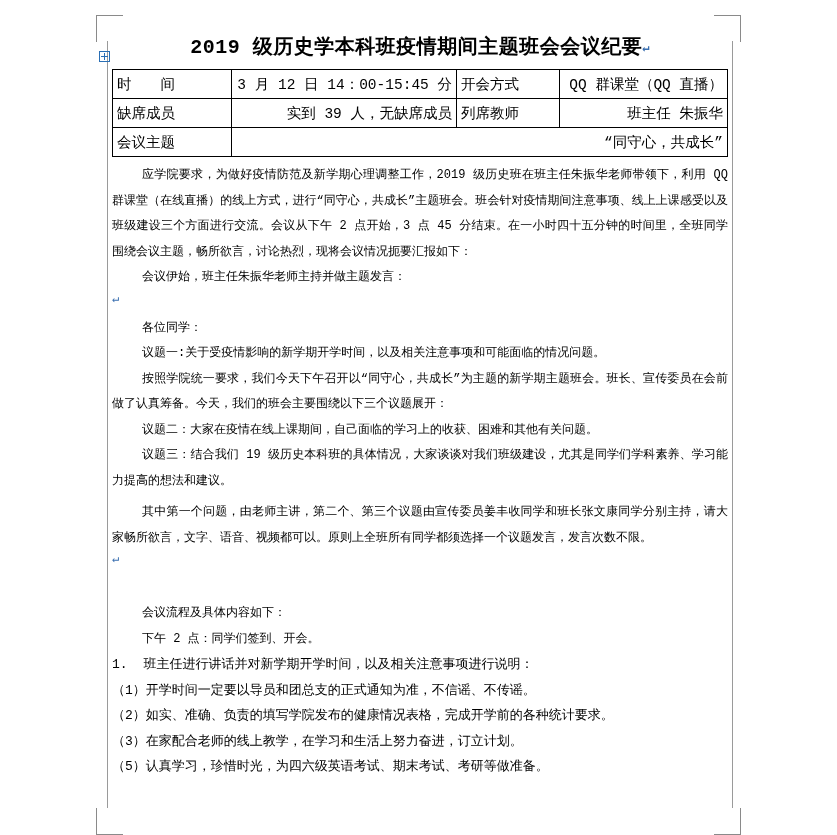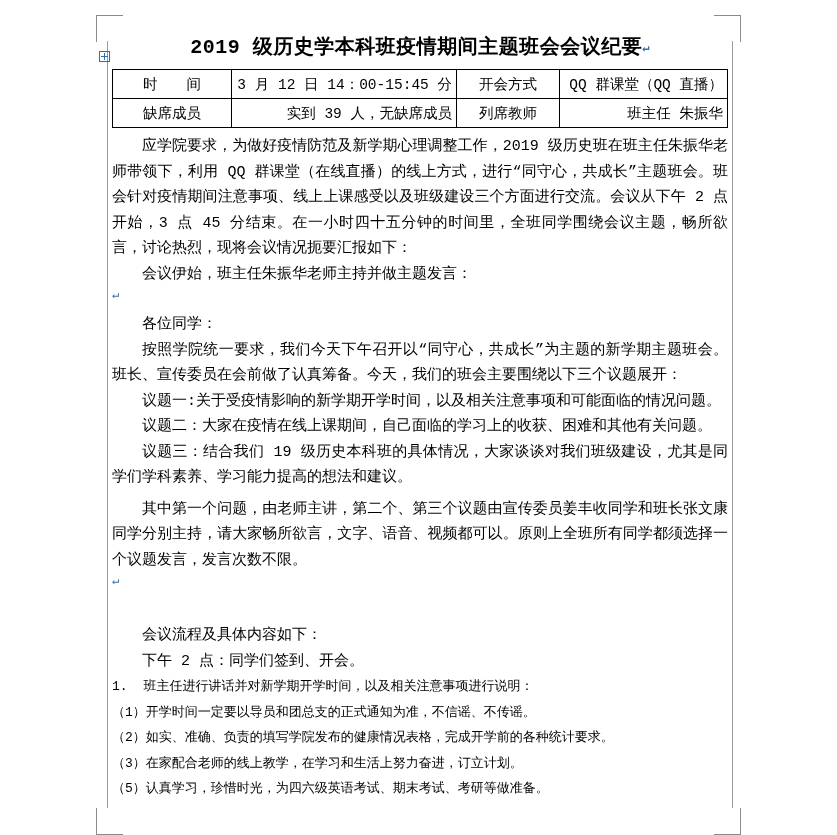--- a/index.html
+++ b/index.html
@@ -91,25 +91,25 @@
     table-layout: fixed;
     font-size: 14.5px;
   }
   table.meta td {
     border: 1px solid #000;
     height: 26px;
     padding: 1px 4px;
     vertical-align: middle;
     white-space: nowrap;
   }
-  .c-label { text-align: center; }
+  .c-label { }
   .c-center { text-align: right; }
 
   .body-text {
-    font-size: 15px;
+    font-size: 12px;
     line-height: 25.5px;
     text-align: justify;
     margin: 0;
   }
   .p-indent { text-indent: 30px; }
   .blank-line { height: 25px; }
 
   .num-list {
     margin: 0;
     padding: 0;
@@ -150,29 +150,33 @@
           <td class="c-center" style="width:216px;">3 月 12 日 14：00-15:45 分</td>
           <td class="c-label" style="width:94px;">开会方式</td>
           <td class="c-center">QQ 群课堂（QQ 直播）</td>
         </tr>
         <tr>
           <td class="c-label">缺席成员</td>
           <td class="c-center">实到 39 人，无缺席成员</td>
           <td class="c-label">列席教师</td>
           <td class="c-center">班主任  朱振华</td>
         </tr>
+        <tr>
+          <td class="c-label">会议主题</td>
+          <td class="c-center" colspan="3">“同守心，共成长”</td>
+        </tr>
       </tbody>
     </table>
 
     <p class="body-text p-indent" style="margin-top:6px;">应学院要求，为做好疫情防范及新学期心理调整工作，2019 级历史班在班主任朱振华老师带领下，利用 QQ 群课堂（在线直播）的线上方式，进行“同守心，共成长”主题班会。班会针对疫情期间注意事项、线上上课感受以及班级建设三个方面进行交流。会议从下午 2 点开始，3 点 45 分结束。在一小时四十五分钟的时间里，全班同学围绕会议主题，畅所欲言，讨论热烈，现将会议情况扼要汇报如下：</p>
     <p class="body-text p-indent tight">会议伊始，班主任朱振华老师主持并做主题发言：</p>
     <div class="blank-line"><span class="pilcrow">↵</span></div>
     <p class="body-text p-indent tight">各位同学：</p>
+    <p class="body-text p-indent tight">议题一:关于受疫情影响的新学期开学时间，以及相关注意事项和可能面临的情况问题。</p>
     <p class="body-text p-indent tight">按照学院统一要求，我们今天下午召开以“同守心，共成长”为主题的新学期主题班会。班长、宣传委员在会前做了认真筹备。今天，我们的班会主要围绕以下三个议题展开：</p>
-    <p class="body-text p-indent tight">议题一:关于受疫情影响的新学期开学时间，以及相关注意事项和可能面临的情况问题。</p>
     <p class="body-text p-indent tight">议题二：大家在疫情在线上课期间，自己面临的学习上的收获、困难和其他有关问题。</p>
     <p class="body-text p-indent tight">议题三：结合我们 19 级历史本科班的具体情况，大家谈谈对我们班级建设，尤其是同学们学科素养、学习能力提高的想法和建议。</p>
     <p class="body-text p-indent" style="margin-top:6px;">其中第一个问题，由老师主讲，第二个、第三个议题由宣传委员姜丰收同学和班长张文康同学分别主持，请大家畅所欲言，文字、语音、视频都可以。原则上全班所有同学都须选择一个议题发言，发言次数不限。</p>
     <div class="blank-line"><span class="pilcrow">↵</span></div>
     <div class="blank-line"></div>
     <p class="body-text p-indent tight">会议流程及具体内容如下：</p>
     <p class="body-text p-indent tight">下午 2 点：同学们签到、开会。</p>
 
     <ul class="num-list">
       <li>

